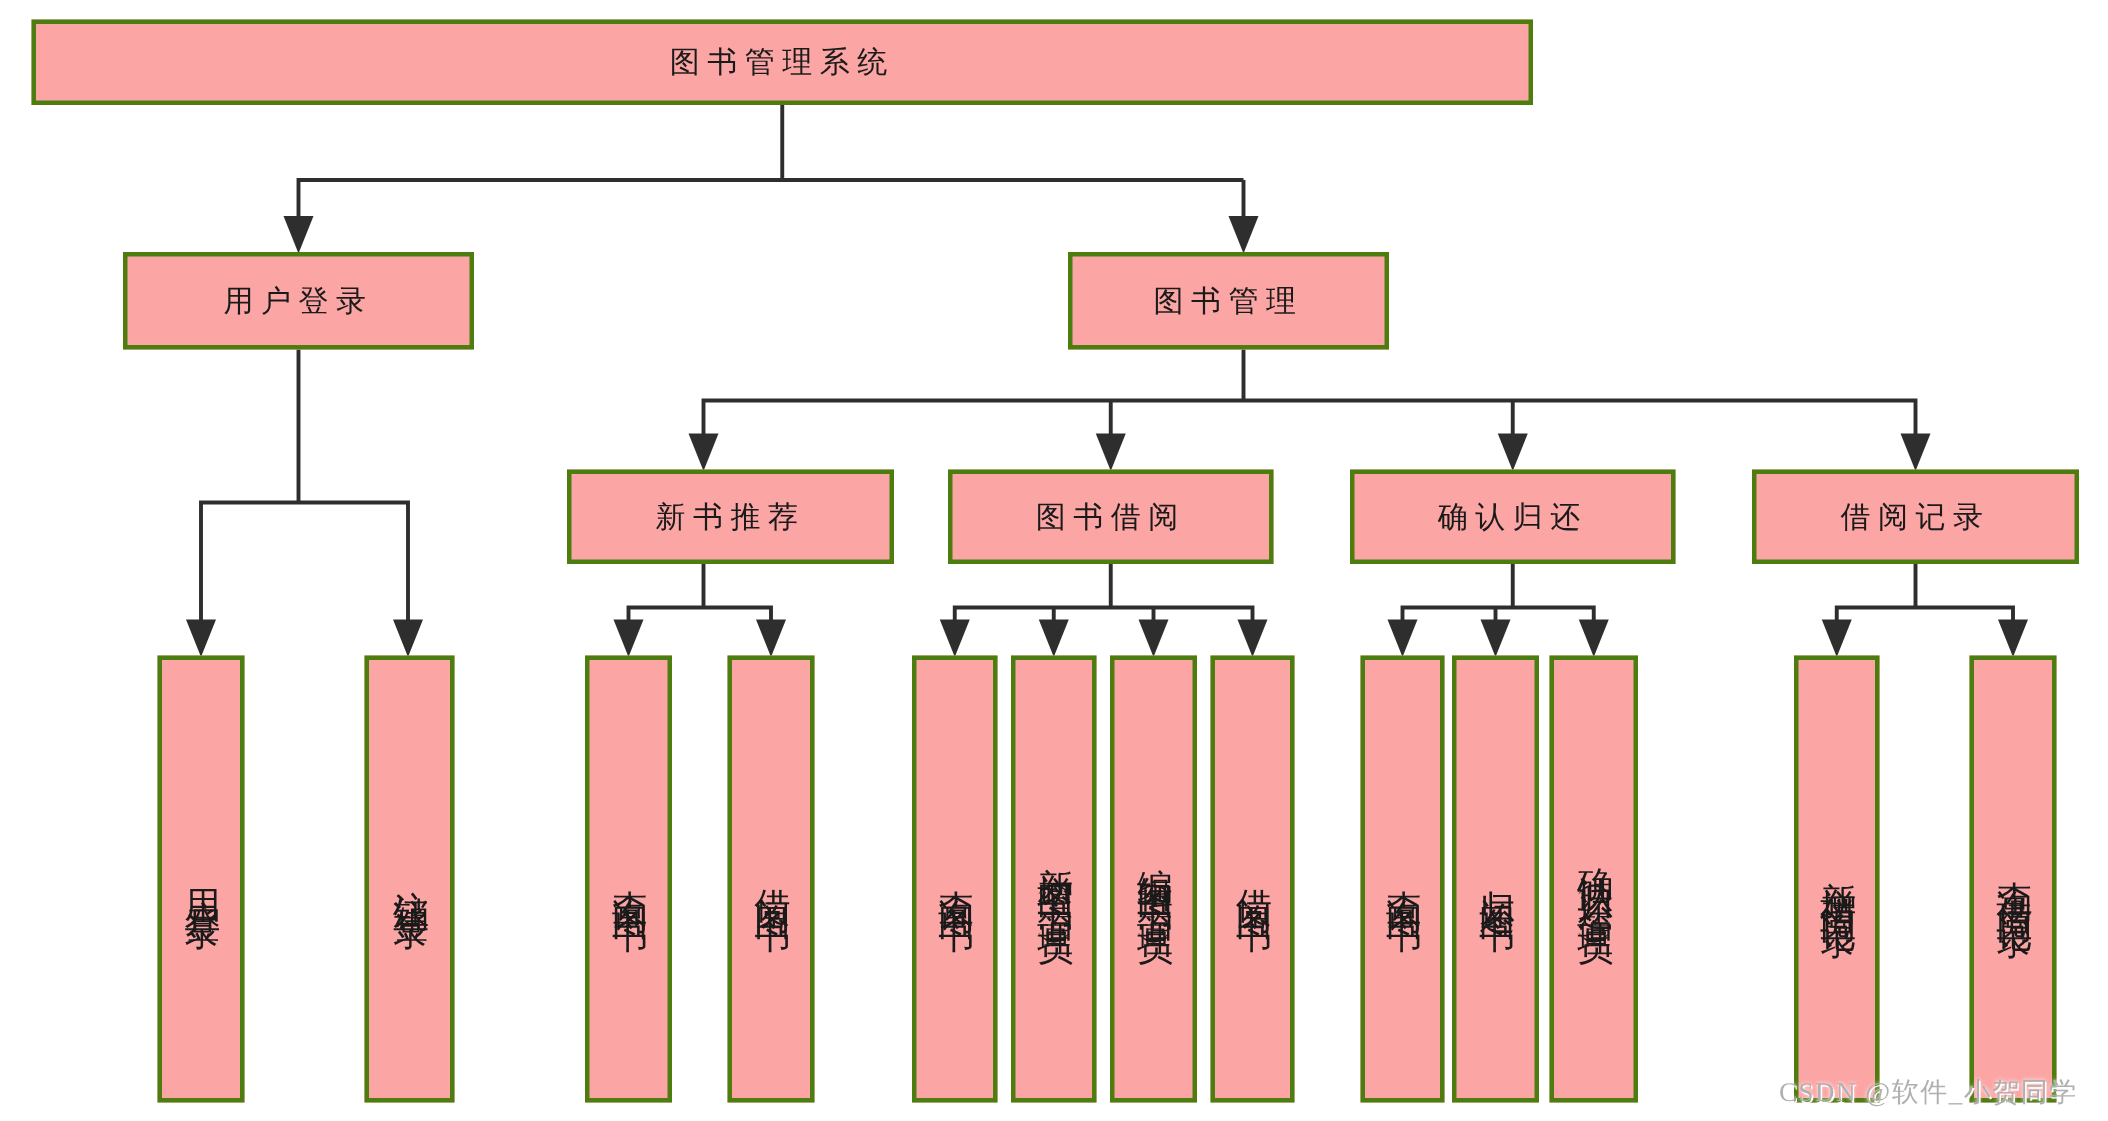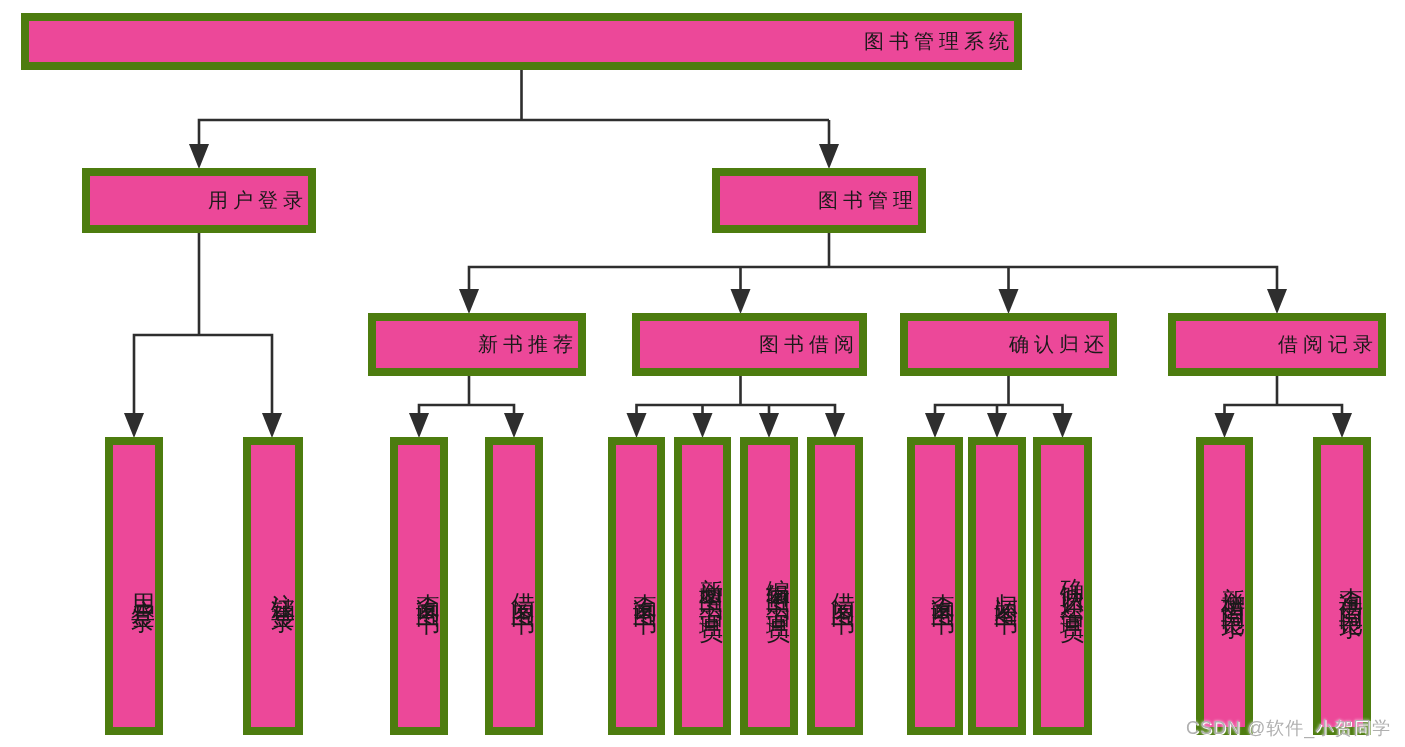--- a/index.html
+++ b/index.html
@@ -13,25 +13,25 @@
   }
   .wires {
     position: absolute;
     left: 0; top: 0;
     width: 1405px; height: 747px;
     pointer-events: none;
   }
   .box {
     position: absolute;
     box-sizing: border-box;
-    background: #ec4899;
-    border: 8px solid #4d7c0f;
+    background: #fca5a5;
+    border: 3px solid #4d7c0f;
     display: flex;
     align-items: center;
-    justify-content: flex-end;
+    justify-content: center;
     color: #1a1a1a;
   }
   .box .hlabel {
     font-size: 20px;
     letter-spacing: 5px;
     white-space: nowrap;
   }
   .box .vlabel {
     writing-mode: vertical-rl;
     text-orientation: mixed;
@@ -44,20 +44,21 @@
     position: absolute;
     left: 1186px;
     top: 716px;
     font-size: 18px;
     letter-spacing: 1px;
     color: #b0b0b0;
     text-shadow: 0 0 3px #ffffff, 1px 1px 0 #ffffff;
     white-space: nowrap;
     z-index: 6;
     pointer-events: none;
+    font-family: Liberation Serif, serif;
   }
 </style>
 </head>
 <body>
 
 <div class="canvas">
 
   <svg class="wires" viewBox="0 0 1405 747" xmlns="http://www.w3.org/2000/svg">
     <g stroke="#2e2e2e" stroke-width="2.6" fill="none">
 
@@ -119,24 +120,24 @@
     <span class="hlabel">图书管理系统</span>
   </div>
 
   <div class="box" style="left:82px; top:168px; width:234px; height:65px;">
     <span class="hlabel">用户登录</span>
   </div>
   <div class="box" style="left:712px; top:168px; width:214px; height:65px;">
     <span class="hlabel">图书管理</span>
   </div>
 
-  <div class="box" style="left:368px; top:313px; width:218px; height:63px;">
+  <div class="box" style="left:378px; top:313px; width:218px; height:63px;">
     <span class="hlabel">新书推荐</span>
   </div>
-  <div class="box" style="left:632px; top:313px; width:235px; height:63px;">
+  <div class="box" style="left:632px; top:313px; width:217px; height:63px;">
     <span class="hlabel">图书借阅</span>
   </div>
   <div class="box" style="left:900px; top:313px; width:217px; height:63px;">
     <span class="hlabel">确认归还</span>
   </div>
   <div class="box" style="left:1168px; top:313px; width:218px; height:63px;">
     <span class="hlabel">借阅记录</span>
   </div>
 
   <div class="box" style="left:105px; top:437px; width:58px; height:298px;">

